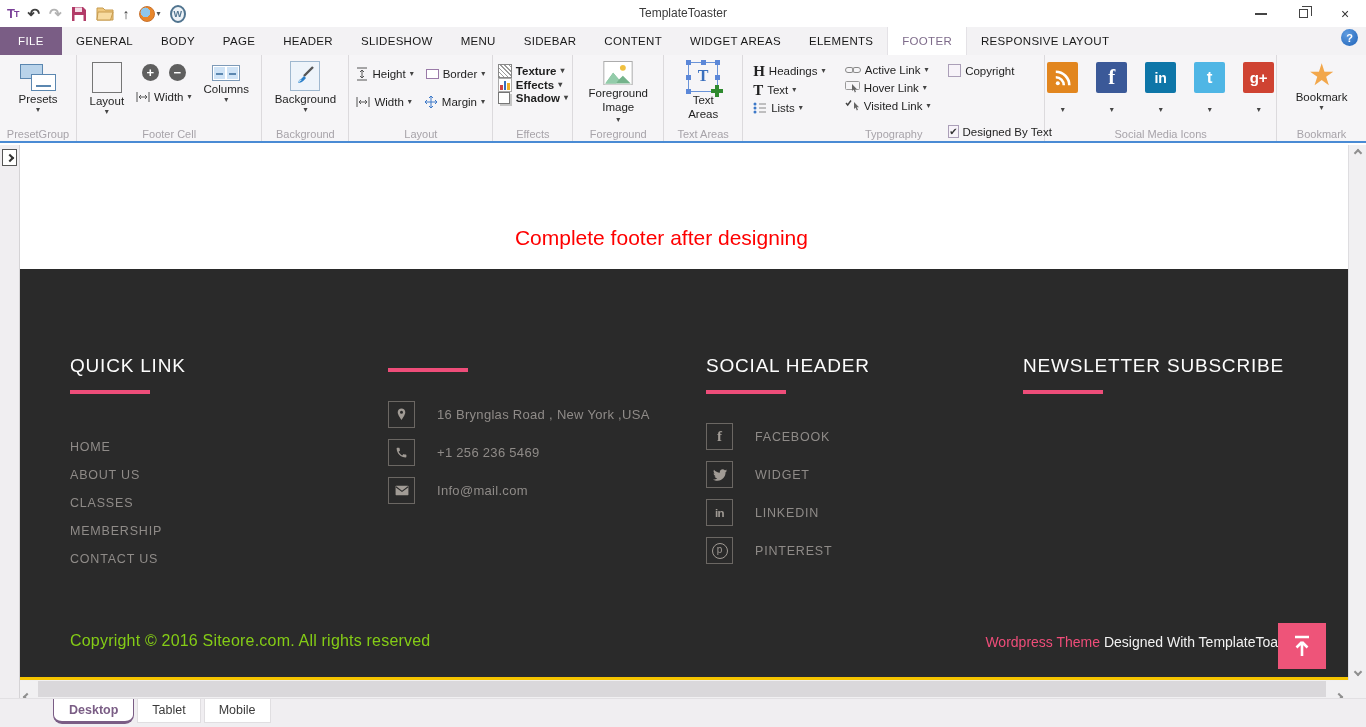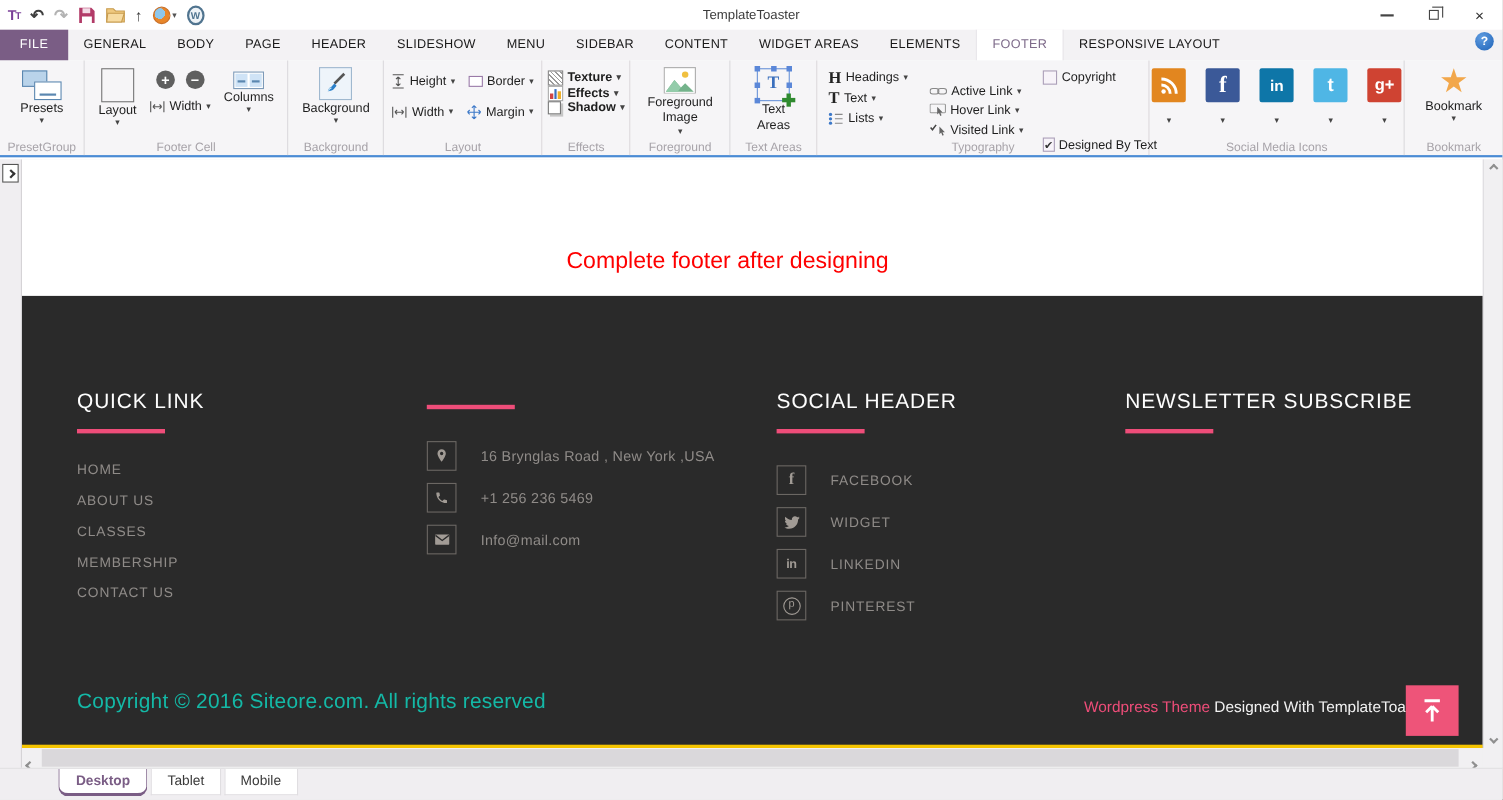--- a/index.html
+++ b/index.html
@@ -95,32 +95,32 @@
 
   .canvas{position:absolute;left:20px;right:18px;top:0;bottom:18px;background:#fff;}
   .annotation{position:absolute;top:81px;left:48.3%;transform:translateX(-50%);font-size:21px;color:#fe0000;white-space:nowrap;}
 
   
   .site-footer{position:absolute;left:0;right:0;top:124px;bottom:0;background:#2a2a2a;border-bottom:3px solid #f5c400;}
   .f-cols{display:flex;padding:86px 0 0 50px;}
   .f-col1{width:318px;} .f-col2{width:318px;} .f-col3{width:317px;} .f-col4{flex:1;}
   .f-head{font-size:19px;color:#fdfdfd;letter-spacing:.8px;font-weight:400;}
   .f-underline{width:80px;height:4px;background:#ee4d79;margin-top:13px;}
-  .f-links{margin-top:26px;display:flex;flex-direction:column;}
+  .f-links{margin-top:46px;display:flex;flex-direction:column;}
   .f-link{font-size:12.5px;color:#8f8b88;letter-spacing:.8px;height:28px;cursor:pointer;}
   .f-items{margin-top:29px;display:flex;flex-direction:column;gap:11px;}
   .f-item{display:flex;align-items:center;gap:22px;}
   .f-ibox{width:27px;height:27px;border:1px solid #6b6763;display:flex;align-items:center;justify-content:center;color:#a19b95;flex:none;}
   .f-itext{font-size:13px;color:#8f8b88;letter-spacing:.3px;}
   .f-item.social .f-itext{letter-spacing:.8px;font-size:12.5px;}
   .circle-p{width:16px;height:16px;border-radius:50%;border:1.5px solid #a19b95;display:flex;align-items:center;justify-content:center;font-size:10px;color:#a19b95;line-height:0;padding-bottom:1px;}
   .fb-f{font-family:"Liberation Serif",serif;font-weight:bold;font-size:15px;}
   .in-txt{font-weight:bold;font-size:11.5px;letter-spacing:-.5px;}
 
-  .f-copy{position:absolute;left:50px;bottom:27px;font-size:19px;color:#14b8a6;letter-spacing:.2px;}
+  .f-copy{position:absolute;left:50px;bottom:27px;font-size:16px;color:#84cc16;letter-spacing:.2px;}
   .f-designed{position:absolute;right:70px;bottom:27px;font-size:14px;white-space:nowrap;overflow:hidden;}
   .f-designed .pink{color:#ee4d79;}
   .f-designed .white{color:#f2f2f2;}
   .scrolltop{position:absolute;right:22px;bottom:8px;width:48px;height:46px;background:#ee5479;display:flex;align-items:center;justify-content:center;cursor:pointer;}
 
   
   .vscroll{position:absolute;right:0;top:0;bottom:18px;width:18px;background:#f1f0f2;border-left:1px solid #dedde0;}
   .vs-up{position:absolute;top:5px;left:0;right:0;display:flex;justify-content:center;}
   .vs-down{position:absolute;bottom:5px;left:0;right:0;display:flex;justify-content:center;}
   .hscroll{position:absolute;left:20px;right:18px;bottom:0;height:18px;background:#f1f0f2;}
@@ -358,21 +358,21 @@
         <svg width="14" height="12" viewBox="0 0 14 12">
             <circle cx="2" cy="2" r="1.5" fill="#3c78c8"></circle>
             <circle cx="2" cy="6" r="1.5" fill="#3c78c8"></circle>
             <circle cx="2" cy="10" r="1.5" fill="#3c78c8"></circle>
             <path d="M6 2h7M6 6h7M6 10h7" stroke="#888"></path>
           </svg>
         <span>Lists</span>
         <span class="rcaret">▾</span>
       </div>
     </div>
-    <div class="typ-col" style="width:106px;justify-content:flex-end;">
+    <div class="typ-col" style="width:106px;">
       <div class="rsmall">
         <svg width="16" height="10" viewBox="0 0 16 10">
             <rect x="0.5" y="2.5" width="8" height="5" rx="2.5" fill="none" stroke="#888"></rect>
             <rect x="7.5" y="2.5" width="8" height="5" rx="2.5" fill="none" stroke="#888"></rect>
           </svg>
         <span>Active Link</span>
         <span class="rcaret">▾</span>
       </div>
       <div class="rsmall">
         <svg width="15" height="13" viewBox="0 0 15 13">

